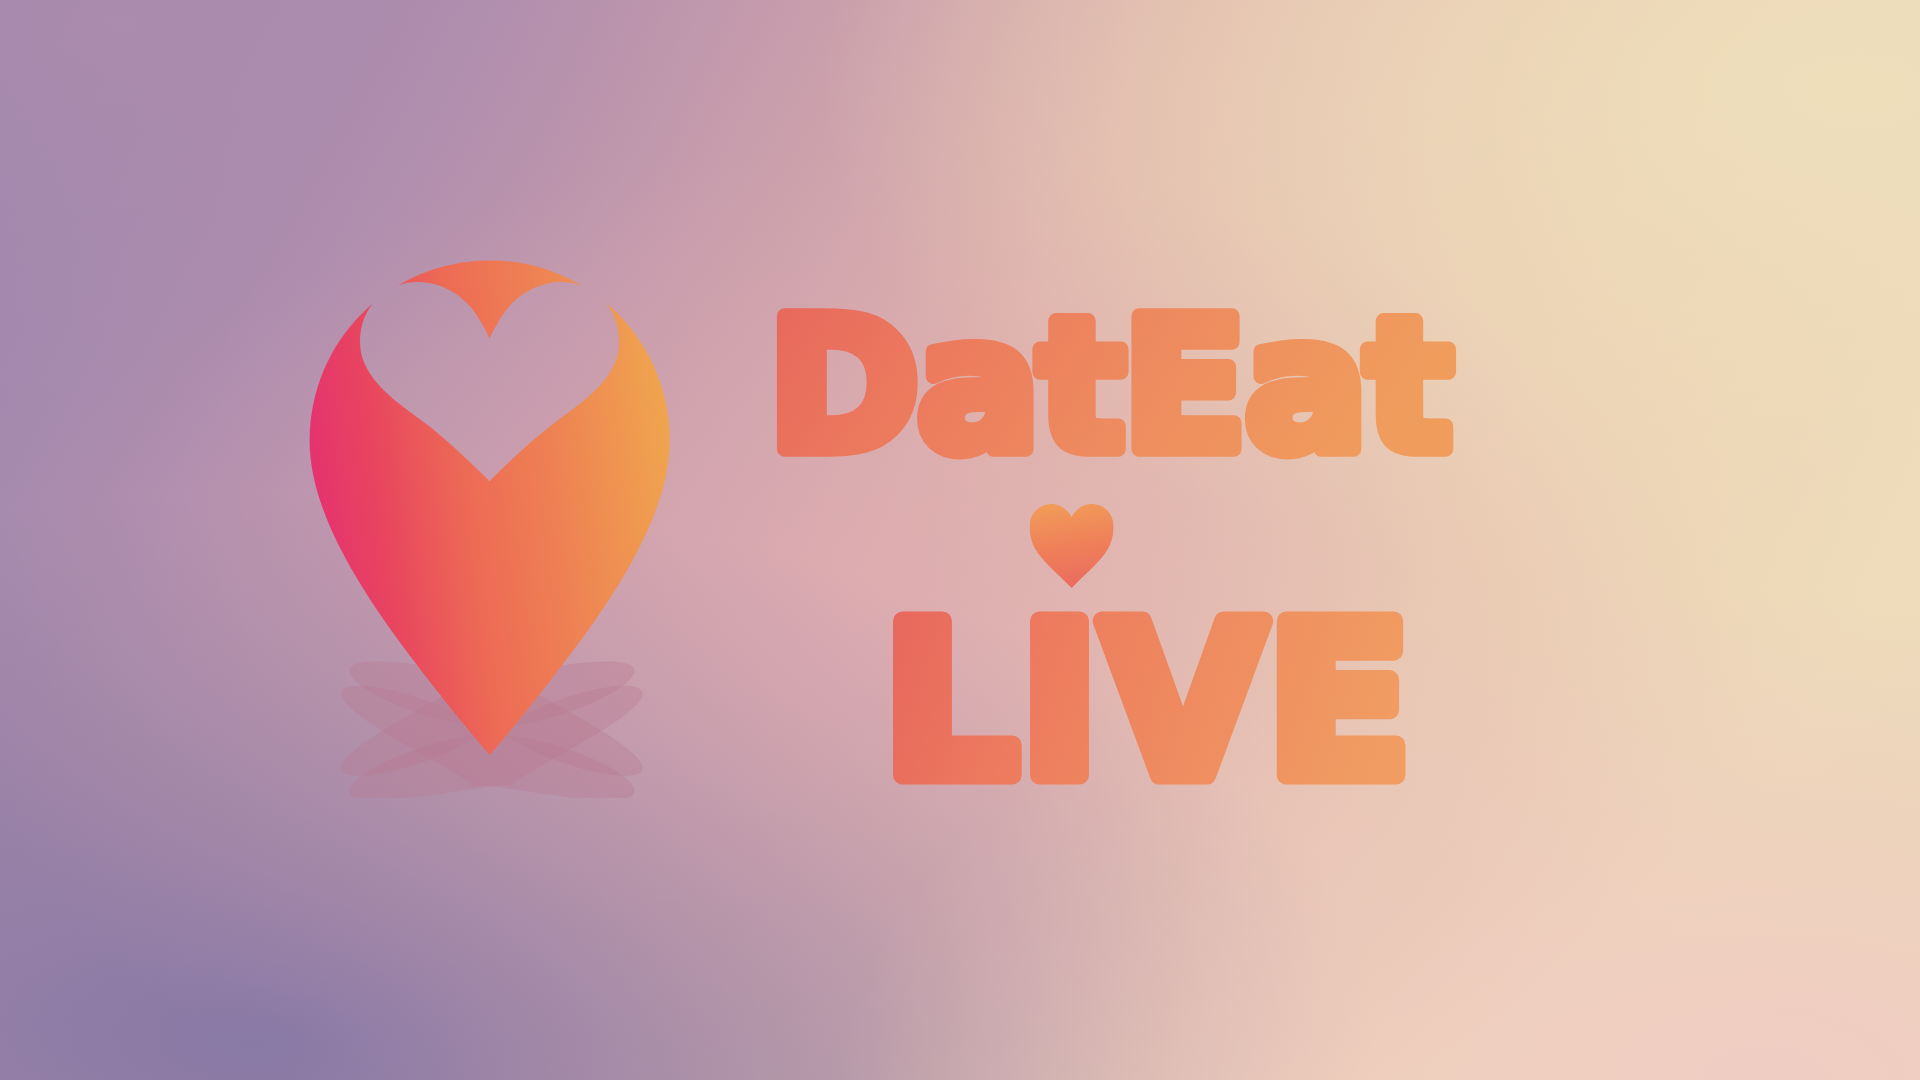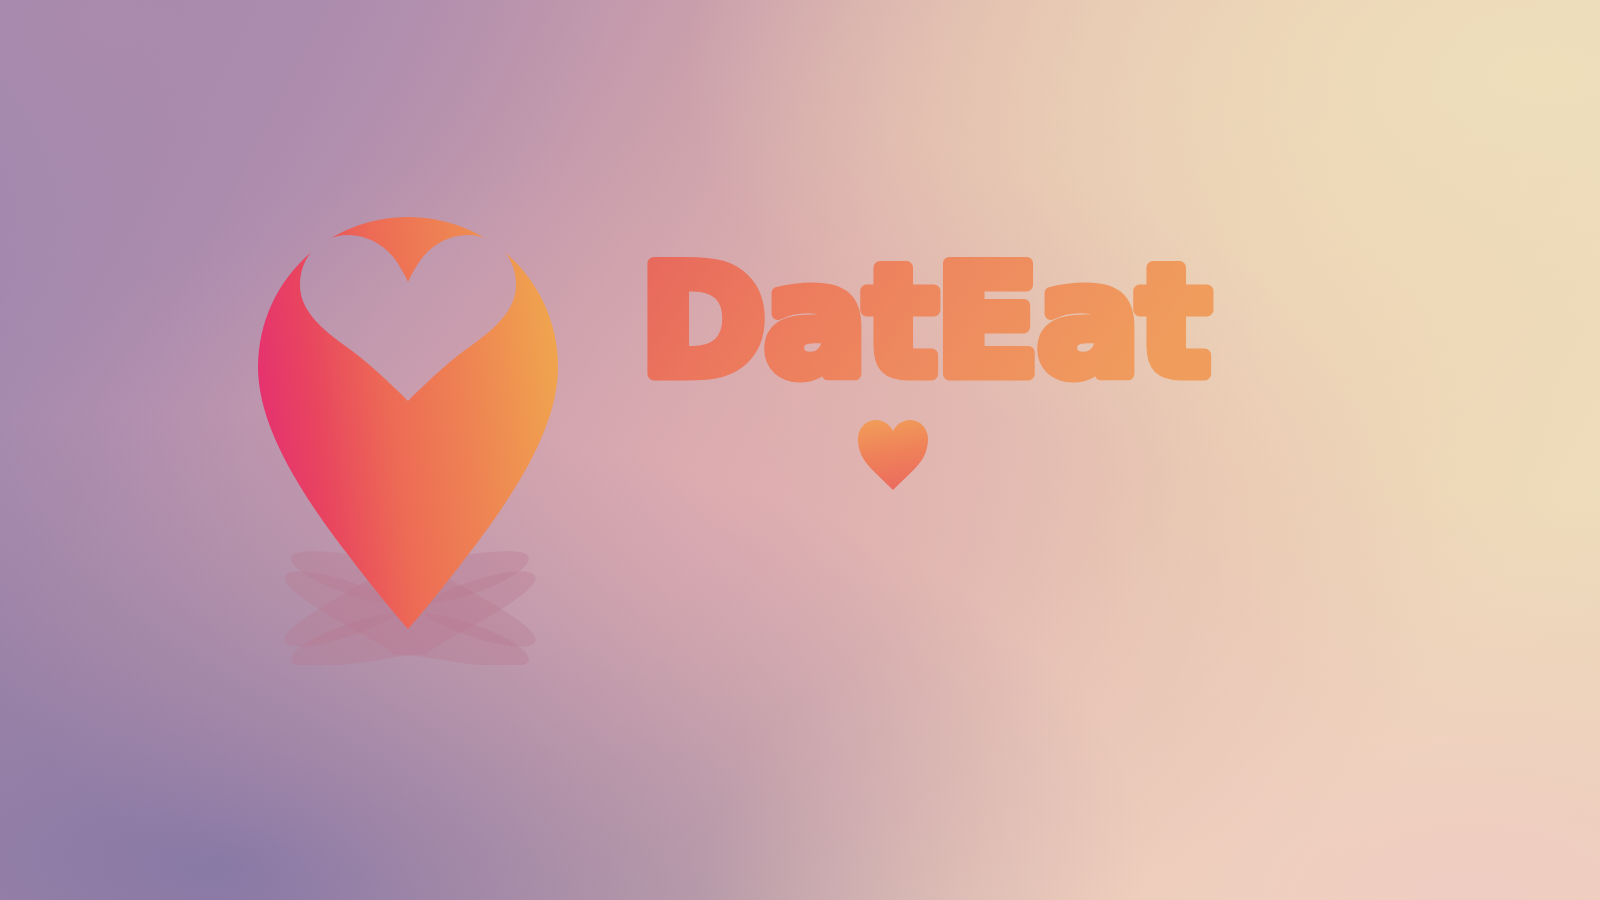--- a/index.html
+++ b/index.html
@@ -258,15 +258,29 @@
           C 0 8 8 0 18 0
           C 26 0 32 5 35 11
           C 38 5 44 0 52 0
           C 62 0 70 8 70 19
           C 70 24 69 31 65 38
           C 60 47 48 57 35 70
           Z"></path>
       </svg>
     </div>
 
+    <div class="live-line">
+      <svg viewBox="0 0 520 172" xmlns="http://www.w3.org/2000/svg">
+        <defs>
+          <linearGradient id="liveGrad" x1="0" y1="0.1" x2="1" y2="0.25">
+            <stop offset="0" stop-color="#e7665d"></stop>
+            <stop offset="0.32" stop-color="#ed7b5e"></stop>
+            <stop offset="0.66" stop-color="#ef8d60"></stop>
+            <stop offset="1" stop-color="#f09c62"></stop>
+          </linearGradient>
+        </defs>
+        <text x="0" y="150" font-family="'DejaVu Sans', sans-serif" font-size="176" font-weight="bold" letter-spacing="2" fill="url(#liveGrad)" stroke="url(#liveGrad)" stroke-width="16" stroke-linejoin="round" stroke-linecap="round" paint-order="stroke">LIVE</text>
+      </svg>
+      <span class="sr">LIVE</span>
+    </div>
 
   </div>
 </div>
 
 </body></html>

